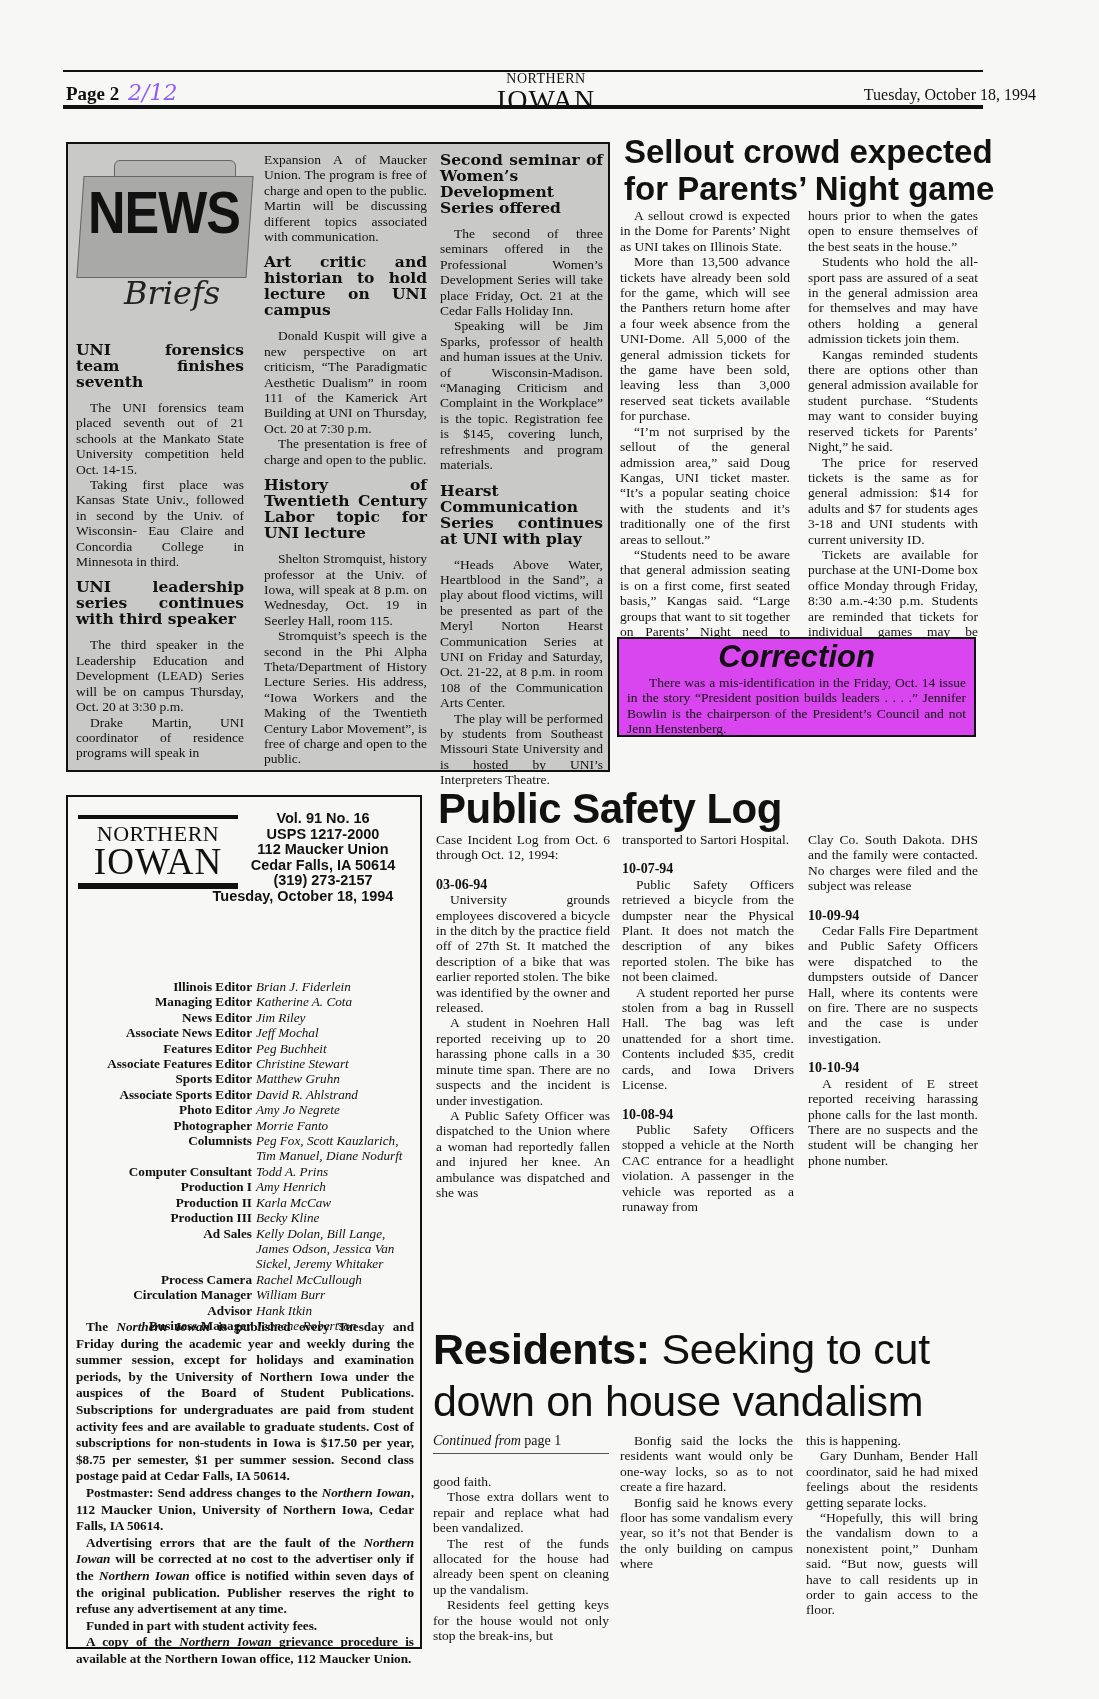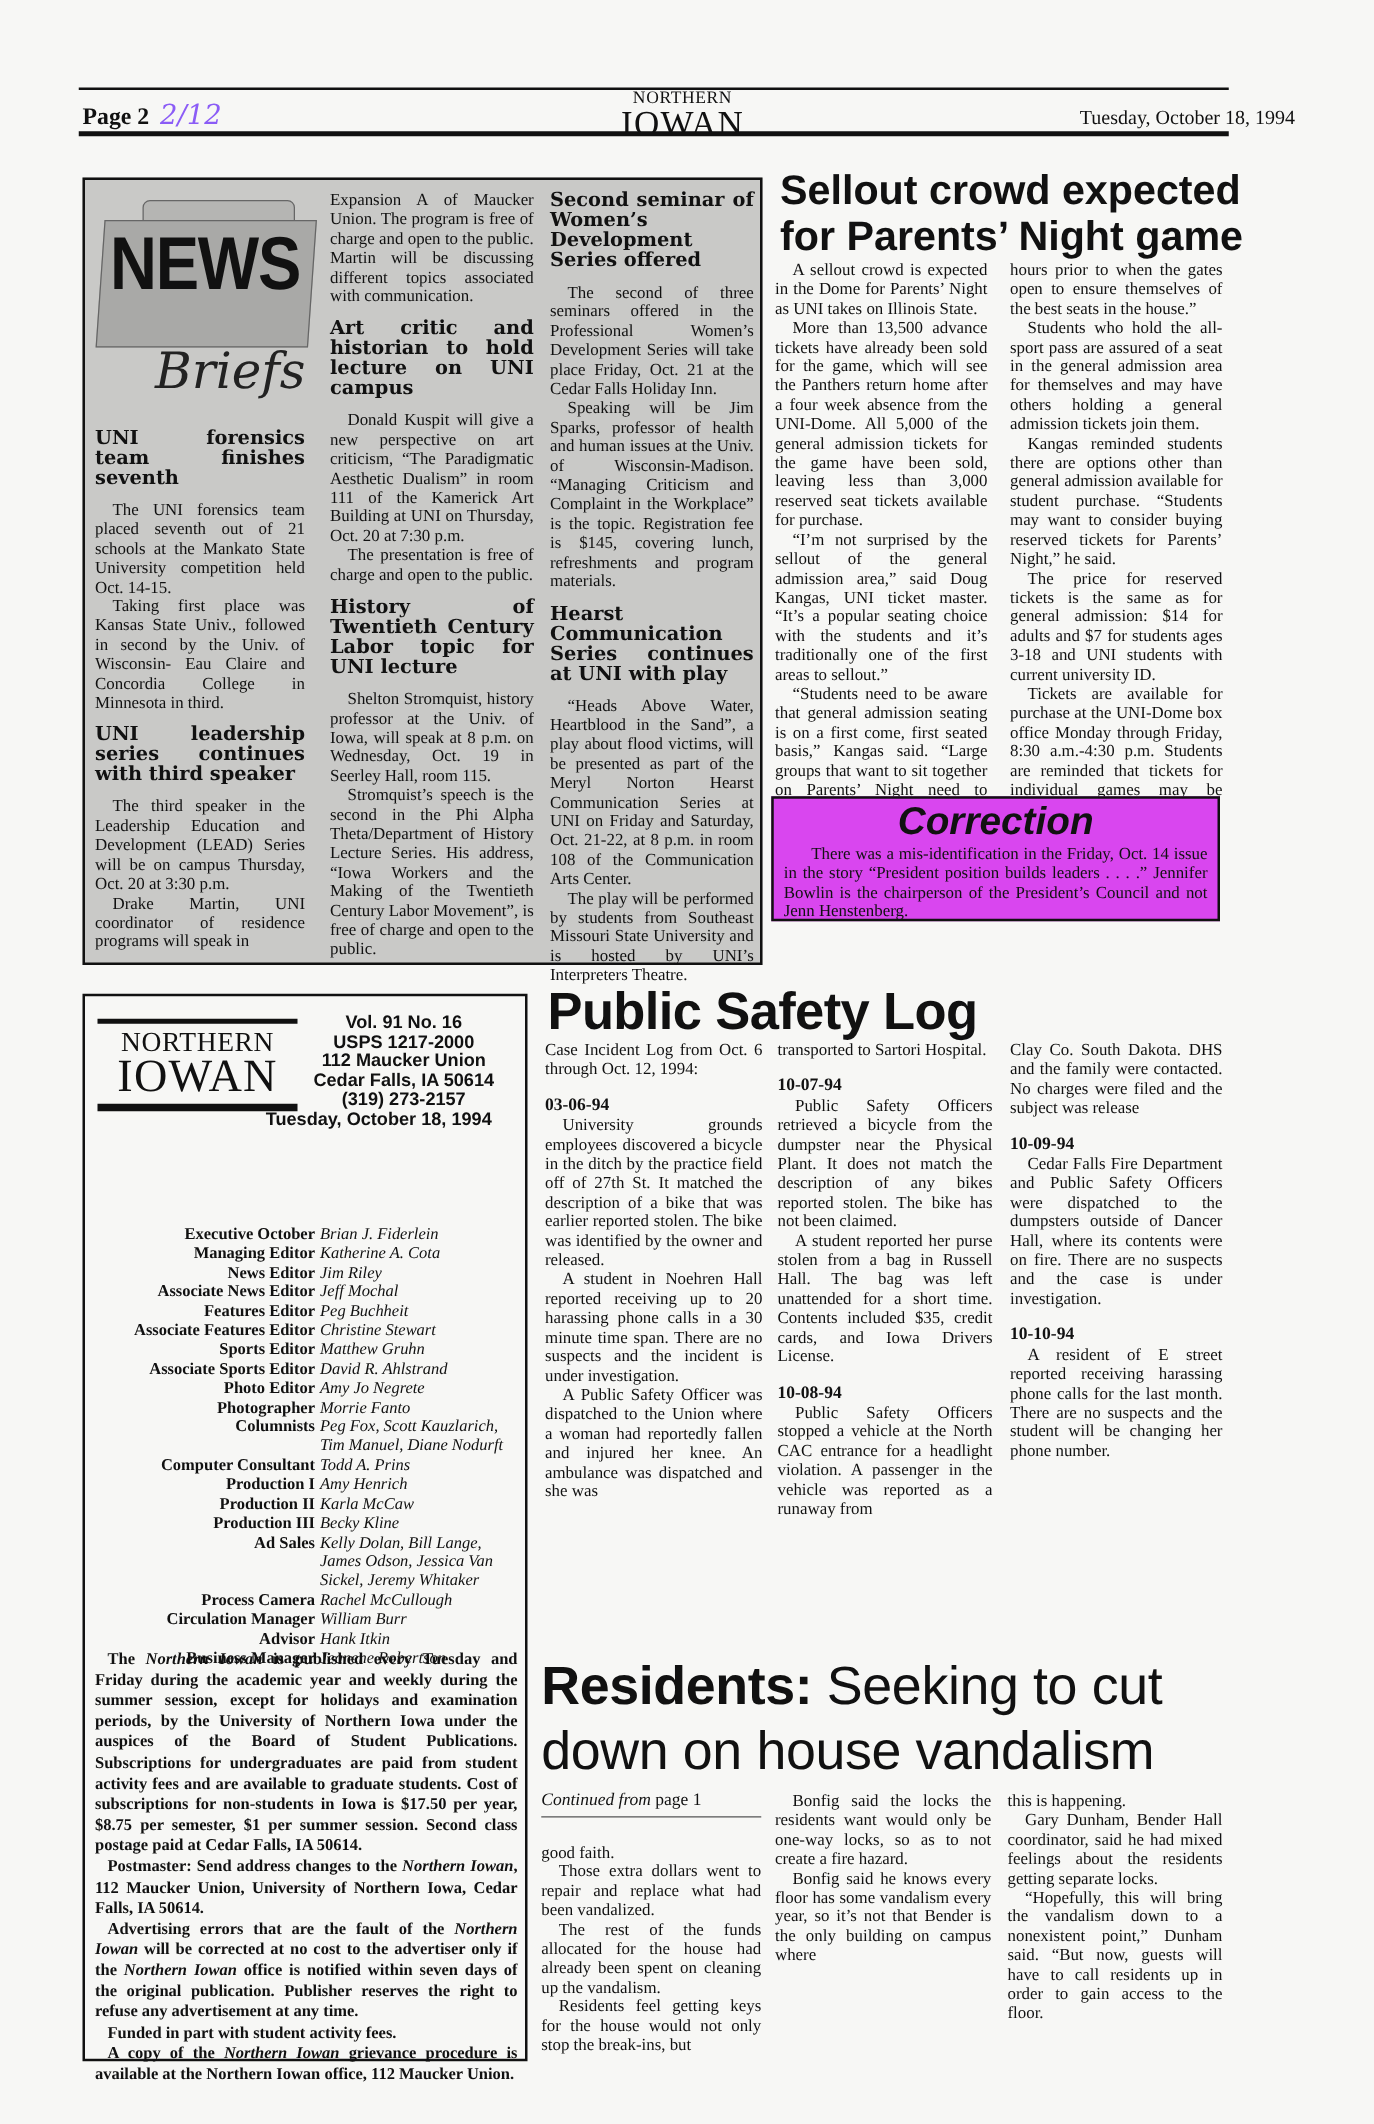--- a/index.html
+++ b/index.html
@@ -17,21 +17,21 @@
   .col { position:absolute; font-size:13.5px; line-height:15.4px; text-align:justify; }
   .col p { margin:0; text-indent:14px; }
   .col p.noind { text-indent:0; }
   .col h3 { margin:10px 0 10px 0; font-family:"DejaVu Serif",serif; font-weight:bold; font-size:15.5px; line-height:16px; text-align:justify; text-align-last:left; }
   .col h3.first { margin-top:0; }
 
   .news-logo { position:absolute; left:74px; top:146px; width:180px; height:175px; }
   .news-folder { position:absolute; left:6px; top:30px; width:168px; height:100px; background:#a9a9a7; border:1px solid #666; transform:skewX(-4deg); }
   .news-tab { position:absolute; left:40px; top:14px; width:120px; height:24px; background:#b5b5b3; border:1px solid #666; border-radius:6px 6px 0 0; }
   .news-word { position:absolute; left:14px; top:36px; font-family:"Liberation Sans",sans-serif; font-weight:bold; font-size:52px; letter-spacing:-1px; transform:scaleY(1.15); color:#111; }
-  .briefs-word { position:absolute; left:50px; top:128px; font-family:"DejaVu Serif",serif; font-style:italic; font-size:40px; color:#222; }
+  .briefs-word { position:absolute; left:50px; top:128px; font-family:"DejaVu Serif",serif; font-style:italic; font-size:32px; color:#222; }
 
   .hed-sans { position:absolute; font-family:"Liberation Sans",sans-serif; font-weight:bold; }
   .correction-box { position:absolute; left:617px; top:637px; width:355px; height:96px; background:#d946ef; border:2px solid #111; }
   .correction-title { position:absolute; left:0; width:100%; top:0; text-align:center; font-family:"Liberation Sans",sans-serif; font-weight:bold; font-style:italic; font-size:31px; }
   .correction-text { position:absolute; left:8px; right:8px; top:36px; font-size:13.5px; line-height:15.4px; text-align:justify; }
   .correction-text span.ind { padding-left:22px; }
 
   .staff-box { position:absolute; left:66px; top:795px; width:352px; height:850px; border:2px solid #111; background:#f7f7f5; }
   .ni-logo { position:absolute; left:10px; top:18px; width:160px; text-align:center; }
   .ni-logo .bar { height:4px; background:#111; margin:0 0; }
@@ -136,21 +136,21 @@
     <div>Vol. 91 No. 16</div>
     <div>USPS 1217-2000</div>
     <div>112 Maucker Union</div>
     <div>Cedar Falls, IA 50614</div>
     <div>(319) 273-2157</div>
     <div class="date">Tuesday, October 18, 1994</div>
   </div>
 
   <div class="staff-list">
     <div class="staff-row">
-        <span class="staff-role">Executive October</span>
+        <span class="staff-role">Illinois Editor</span>
         <span class="staff-name">Brian J. Fiderlein</span>
       </div>
     <div class="staff-row">
         <span class="staff-role">Managing Editor</span>
         <span class="staff-name">Katherine A. Cota</span>
       </div>
     <div class="staff-row">
         <span class="staff-role">News Editor</span>
         <span class="staff-name">Jim Riley</span>
       </div>

